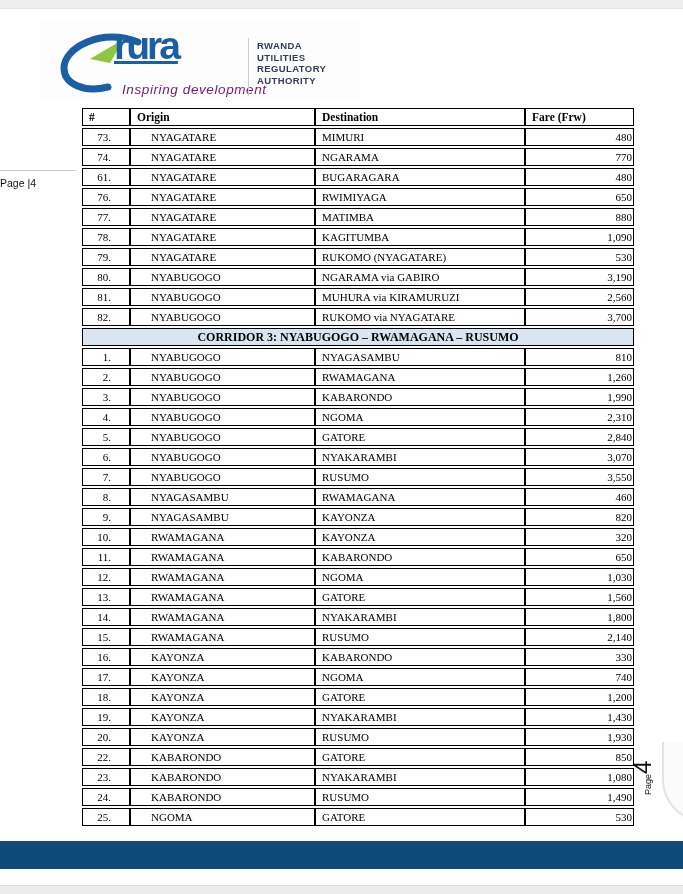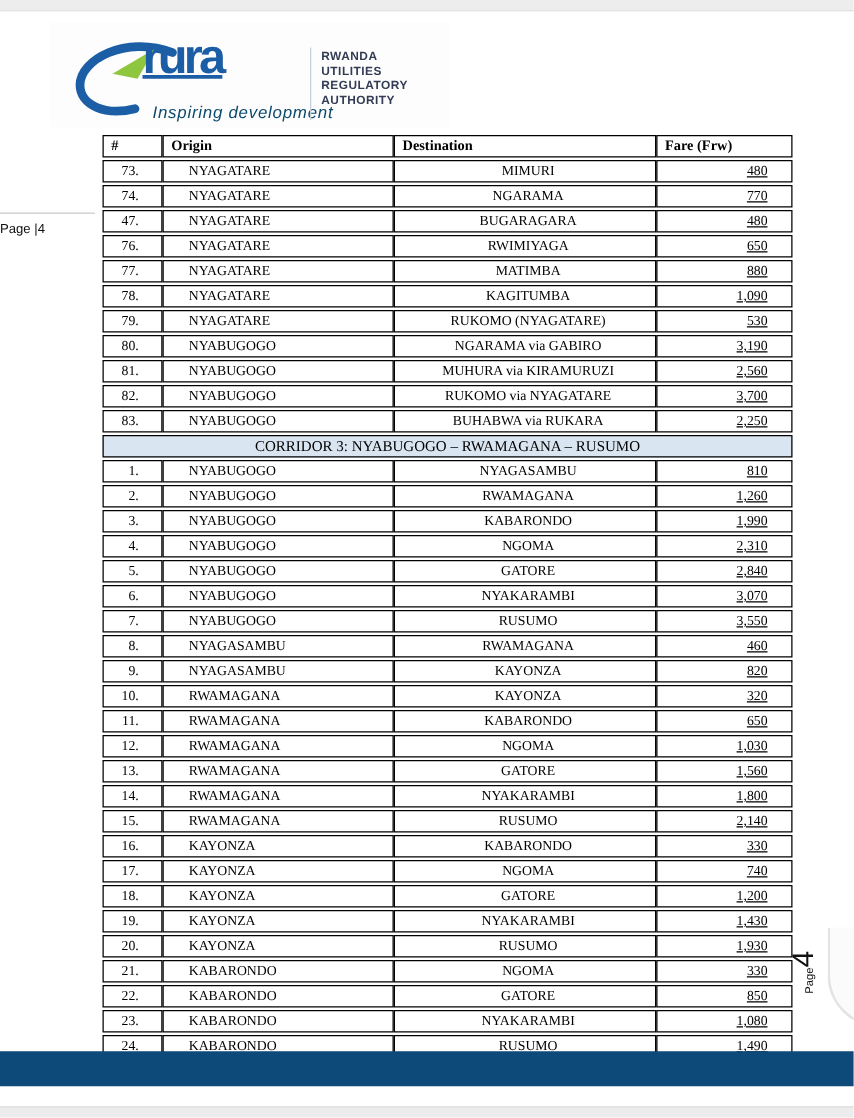--- a/index.html
+++ b/index.html
@@ -18,21 +18,21 @@
   }
   .swoosh-svg { position:absolute; left:18px; top:14px; }
   .brand-text {
     position:absolute; left:74px; top:8px;
     font-family:"Liberation Sans", sans-serif; font-weight:bold;
     font-size:39px; letter-spacing:-3px; line-height:1;text-decoration:underline;
   }
   .tagline {
     position:absolute; left:82px; top:64px;
     font-family:"Liberation Sans", sans-serif; font-style:italic;
-    font-size:13.5px; color:#0c4a6e; letter-spacing:0.6px; white-space:nowrap;
+    font-size:13.5px; color:#701a75; letter-spacing:0.6px; white-space:nowrap;
   }
   .logo-divider {
     position:absolute; left:208px; top:20px; width:1px; height:58px;
     background:#c6d0da;
   }
   .authority {
     position:absolute; left:217px; top:22px;
     font-family:"Liberation Sans", sans-serif; font-weight:bold;
     font-size:9.5px; line-height:11.5px; color:#333c55; letter-spacing:0.4px;
   }
@@ -55,24 +55,24 @@
   .fares th {
     font-weight:bold; text-align:left; height:16px; line-height:16px;
     font-size:11.5px; padding:0 0 0 6px;
   }
   .col-num-w  { width:48px; }
   .col-orig-w { width:185px; }
   .col-dest-w { width:210px; }
   .col-fare-w { width:109px; }
   td.c-num  { text-align:right; padding-right:18px;margin-left:20px; }
   td.c-orig { padding-left:20px; }
-  td.c-dest { padding-left:6px;text-align:center; }
-  td.c-fare { text-align:right; padding-right:19px;text-decoration:underline; }
+  td.c-dest { padding-left:6px; }
+  td.c-fare { text-align:right; padding-right:1px; }
   tr.section-row td {
-    text-align:center; font-weight:normal; font-size:12px;
+    text-align:center; font-weight:bold; font-size:12px;
     height:16px; line-height:16px; padding:0;
   }
   
   .side-page-label {
     position:absolute; left:628px; top:762px; width:36px; height:30px;
     transform:rotate(-90deg); transform-origin:center;
     font-family:"Liberation Sans", sans-serif; color:#111;
     display:flex; align-items:baseline; white-space:nowrap;
   }
   .side-page-label .small { font-size:9px; }
@@ -136,21 +136,21 @@
           <td class="c-dest">MIMURI</td>
           <td class="c-fare">480</td>
         </tr>
         <tr>
           <td class="c-num">74.</td>
           <td class="c-orig">NYAGATARE</td>
           <td class="c-dest">NGARAMA</td>
           <td class="c-fare">770</td>
         </tr>
         <tr>
-          <td class="c-num">47.</td>
+          <td class="c-num">61.</td>
           <td class="c-orig">NYAGATARE</td>
           <td class="c-dest">BUGARAGARA</td>
           <td class="c-fare">480</td>
         </tr>
         <tr>
           <td class="c-num">76.</td>
           <td class="c-orig">NYAGATARE</td>
           <td class="c-dest">RWIMIYAGA</td>
           <td class="c-fare">650</td>
         </tr>
@@ -182,26 +182,20 @@
           <td class="c-num">81.</td>
           <td class="c-orig">NYABUGOGO</td>
           <td class="c-dest">MUHURA via KIRAMURUZI</td>
           <td class="c-fare">2,560</td>
         </tr>
         <tr>
           <td class="c-num">82.</td>
           <td class="c-orig">NYABUGOGO</td>
           <td class="c-dest">RUKOMO via NYAGATARE</td>
           <td class="c-fare">3,700</td>
-        </tr>
-        <tr>
-          <td class="c-num">83.</td>
-          <td class="c-orig">NYABUGOGO</td>
-          <td class="c-dest">BUHABWA via RUKARA</td>
-          <td class="c-fare">2,250</td>
         </tr>
       </tbody>
     <tbody>
       <tr class="section-row">
         <td colspan="4" style="background: rgb(217, 229, 241);">CORRIDOR 3: NYABUGOGO – RWAMAGANA – RUSUMO</td>
       </tr>
     </tbody>
     <tbody>
         <tr>
           <td class="c-num">1.</td>
@@ -317,26 +311,20 @@
           <td class="c-dest">NYAKARAMBI</td>
           <td class="c-fare">1,430</td>
         </tr>
         <tr>
           <td class="c-num">20.</td>
           <td class="c-orig">KAYONZA</td>
           <td class="c-dest">RUSUMO</td>
           <td class="c-fare">1,930</td>
         </tr>
         <tr>
-          <td class="c-num">21.</td>
-          <td class="c-orig">KABARONDO</td>
-          <td class="c-dest">NGOMA</td>
-          <td class="c-fare">330</td>
-        </tr>
-        <tr>
           <td class="c-num">22.</td>
           <td class="c-orig">KABARONDO</td>
           <td class="c-dest">GATORE</td>
           <td class="c-fare">850</td>
         </tr>
         <tr>
           <td class="c-num">23.</td>
           <td class="c-orig">KABARONDO</td>
           <td class="c-dest">NYAKARAMBI</td>
           <td class="c-fare">1,080</td>

